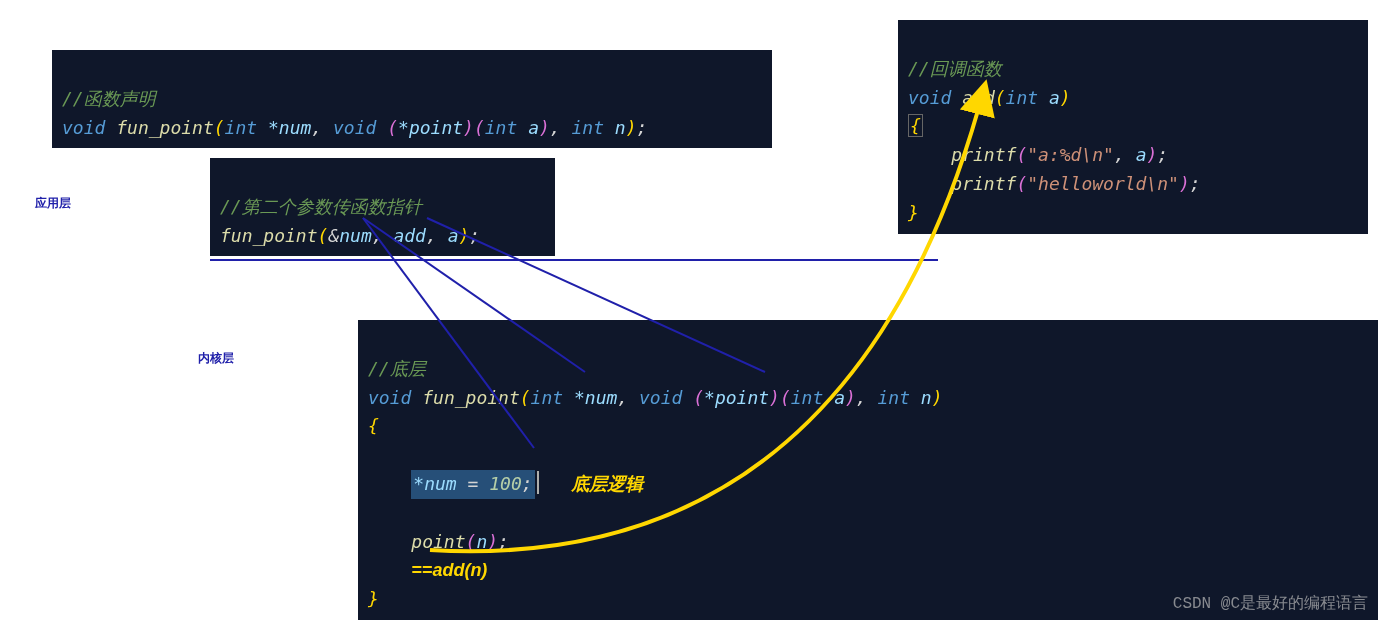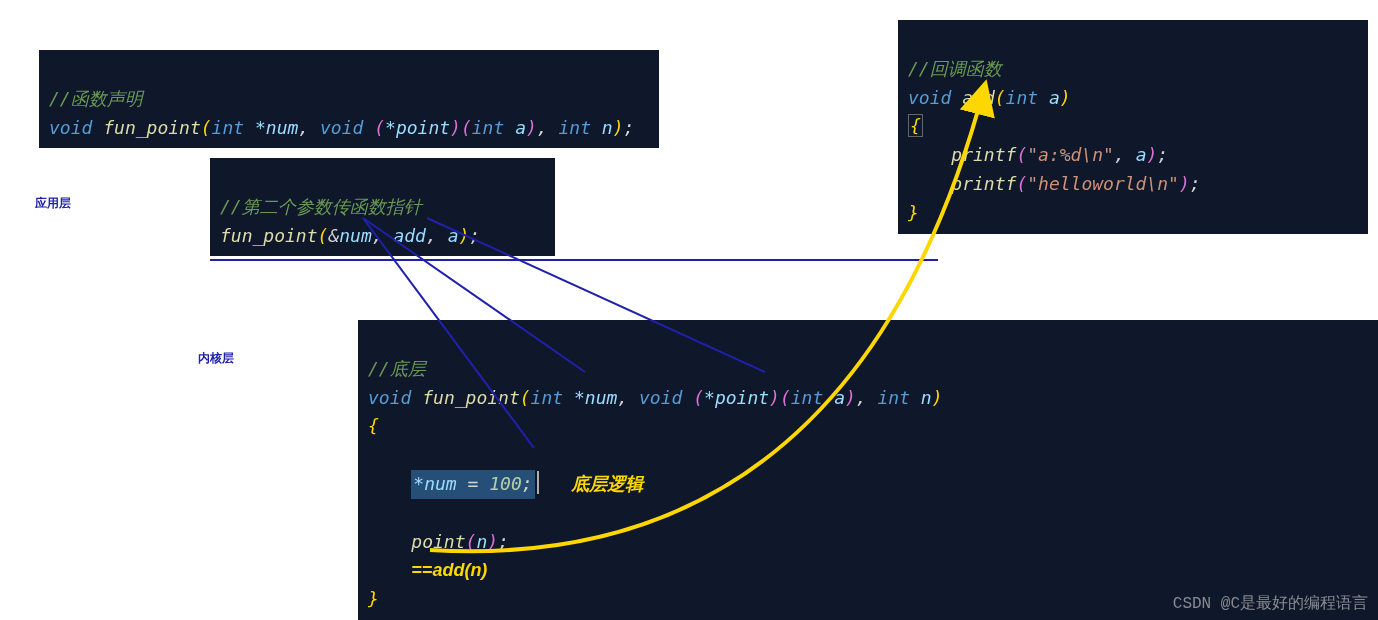--- a/index.html
+++ b/index.html
@@ -76,21 +76,21 @@
     font-size: 16px;
     opacity: 0.7;
   }
 </style>
 </head>
 <body>
 
 <div class="label" style="left:35px; top:195px;">应用层</div>
 <div class="label" style="left:198px; top:350px;">内核层</div>
 
-<div class="code-block" style="left:39px; top:50px; width:620px;">
+<div class="code-block" style="left:52px; top:50px; width:720px;">
 <span class="comment">//函数声明</span>
 <span class="type">void</span> <span class="func">fun_point</span><span class="brace-y">(</span><span class="type">int</span> <span class="param">*num</span><span class="op">,</span> <span class="type">void</span> <span class="brace-p">(</span><span class="param">*point</span><span class="brace-p">)</span><span class="brace-p">(</span><span class="type">int</span> <span class="param">a</span><span class="brace-p">)</span><span class="op">,</span> <span class="type">int</span> <span class="param">n</span><span class="brace-y">)</span><span class="op">;</span>
 </div>
 
 <div class="code-block" style="left:210px; top:158px; width:345px;">
 <span class="comment">//第二个参数传函数指针</span>
 <span class="func">fun_point</span><span class="brace-y">(</span><span class="op">&amp;</span><span class="param">num</span><span class="op">,</span> <span class="param">add</span><span class="op">,</span> <span class="param">a</span><span class="brace-y">)</span><span class="op">;</span>
 </div>
 
 <div class="code-block" style="left:898px; top:20px; width:470px;">

